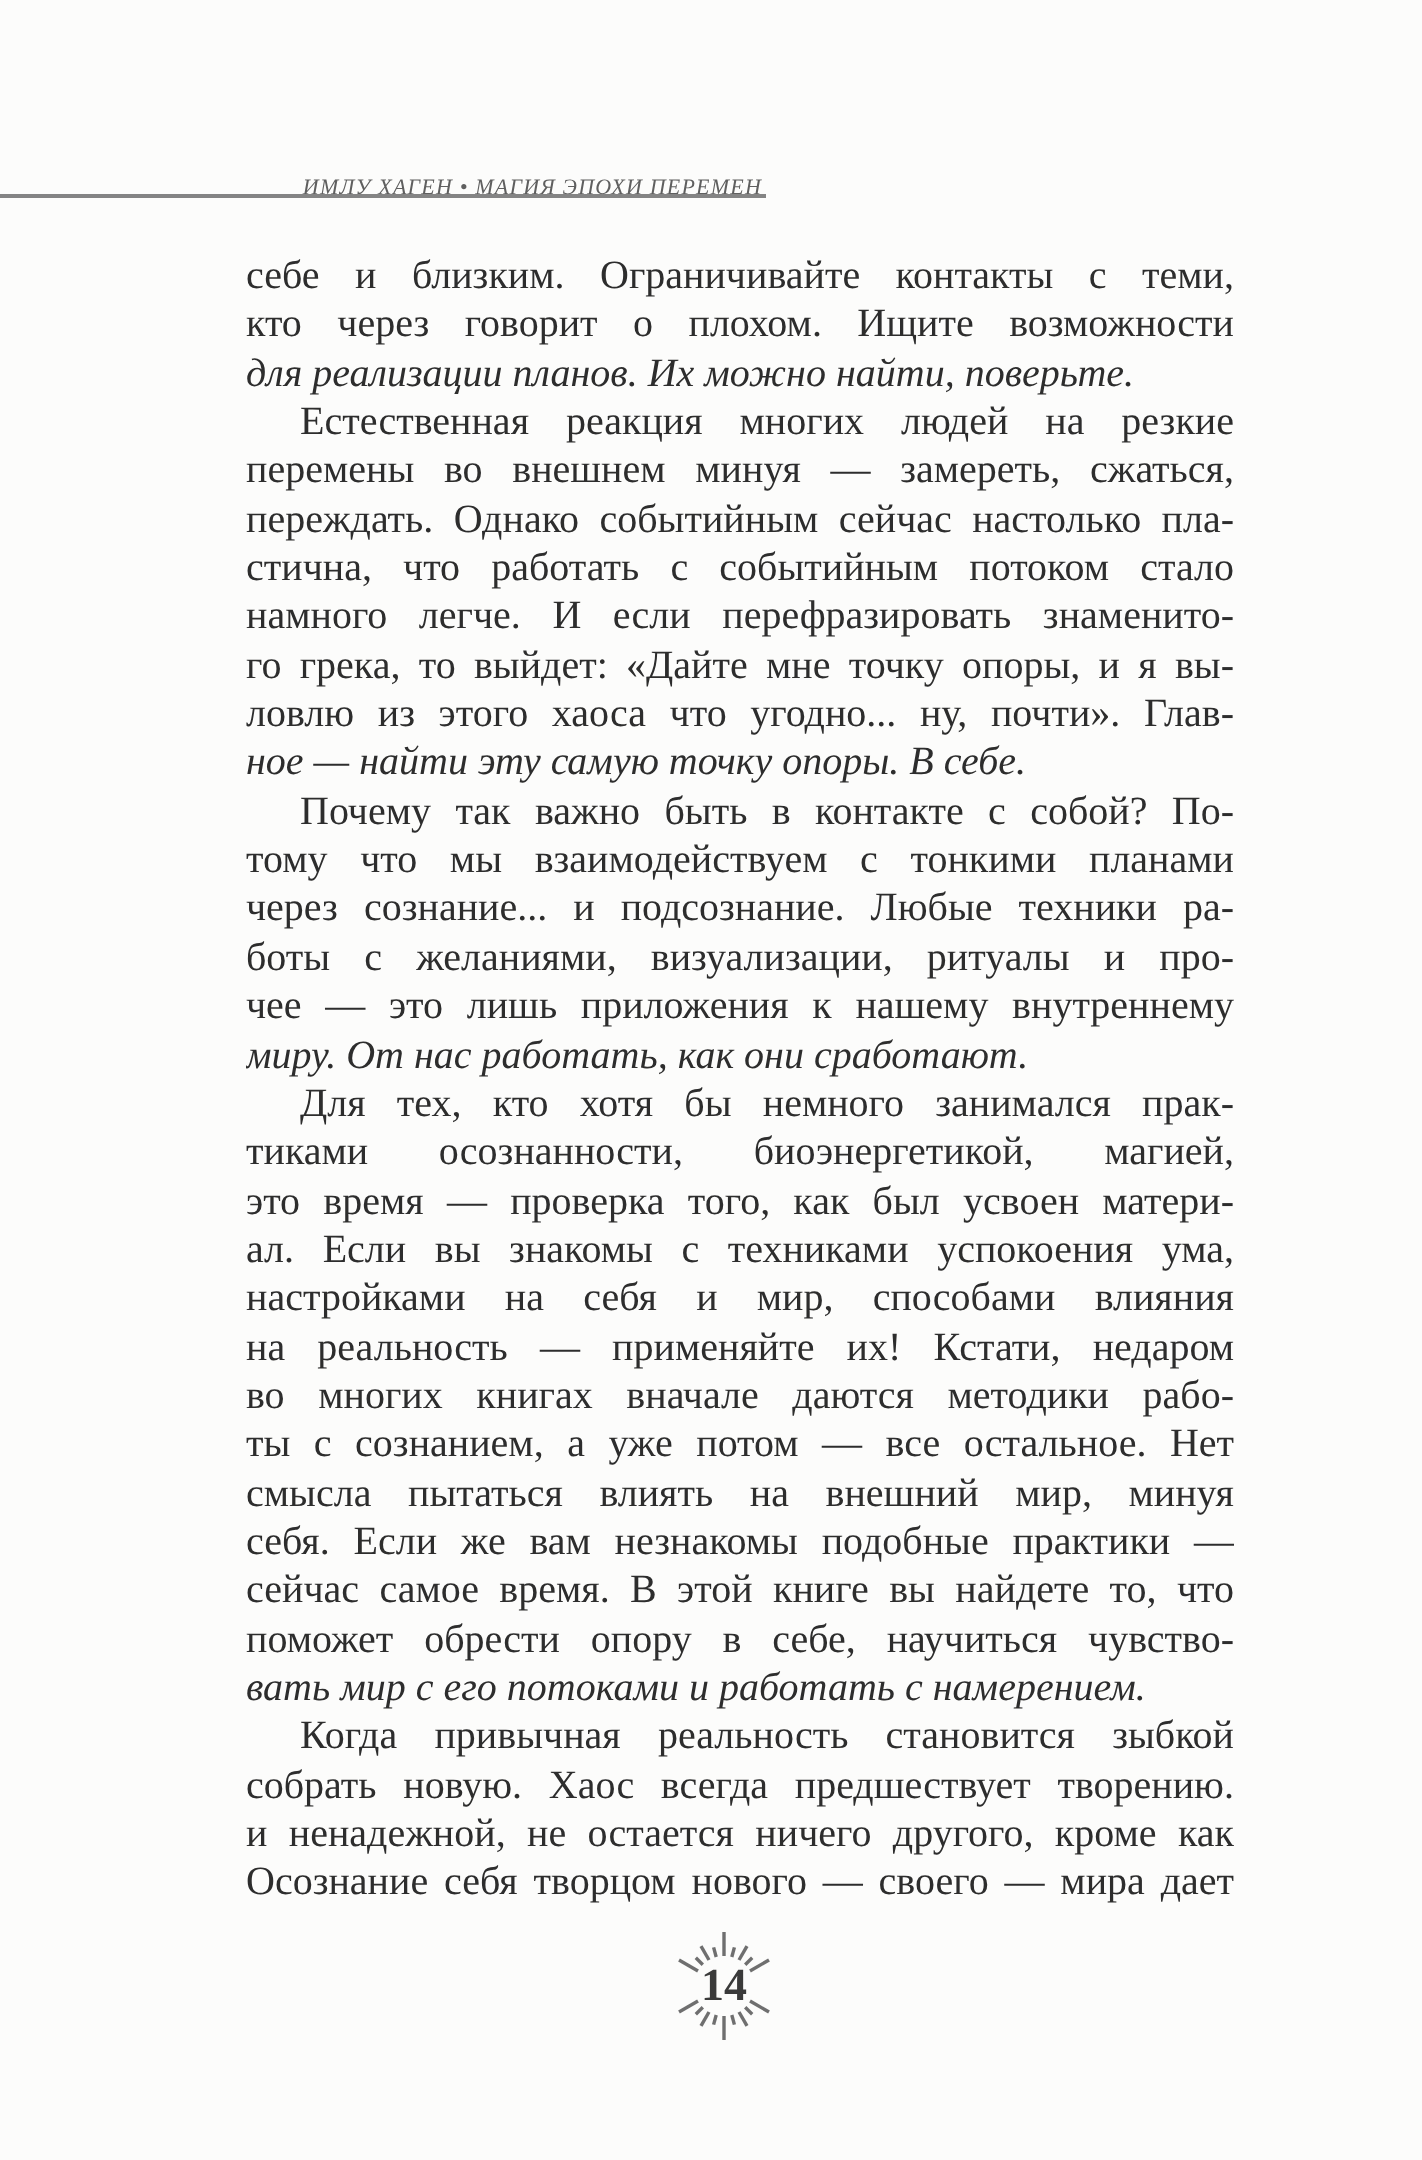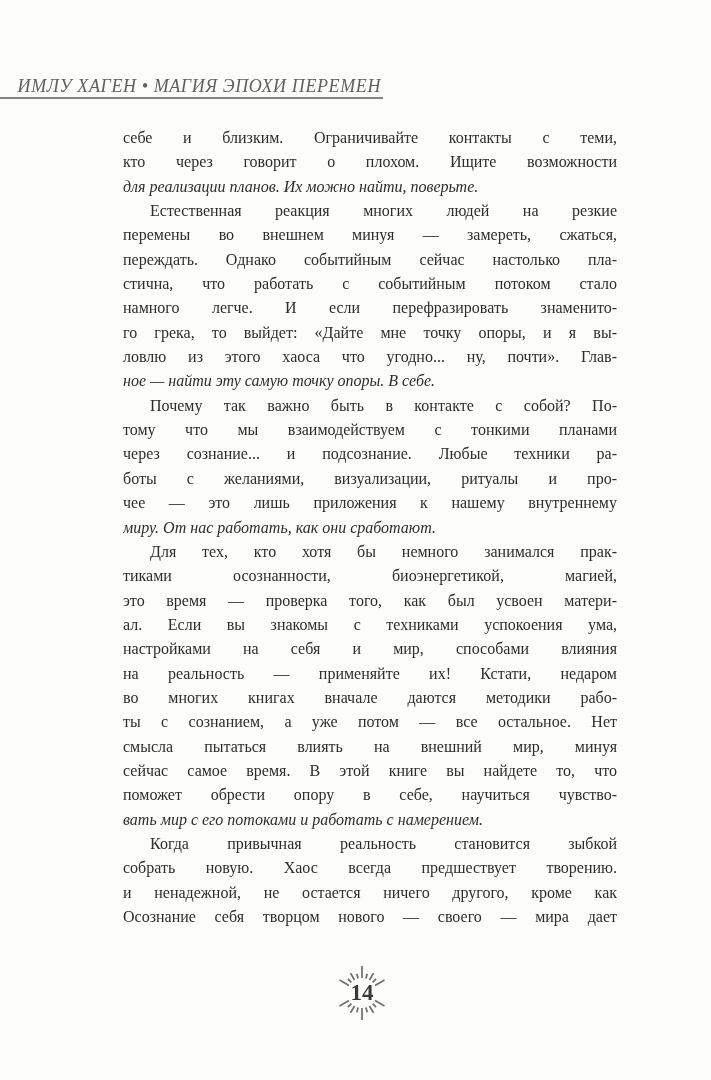--- a/index.html
+++ b/index.html
@@ -18,44 +18,44 @@
   }
   .page {
     position: relative;
     width: 711px;
     height: 1080px;
     background: var(--background);
     overflow: hidden;
   }
   .running-head {
     position: absolute;
-    top: 76px;
+    top: 88px;
     left: 0;
     width: 381px;
     text-align: right;
     font-style: italic;
-    font-size: 18px;
+    font-size: 11px;
     letter-spacing: 0.6px;
     color: var(--header);
     white-space: nowrap;
   }
   .head-rule {
     position: absolute;
     top: 97px;
     left: 0;
     width: 383px;
     height: 2px;
     background: var(--rule);
   }
   .body-text {
     position: absolute;
     top: 126px;
     left: 123px;
     width: 494px;
-    font-size: 16px;
+    font-size: 20px;
     line-height: 24.35px;
     color: var(--text);
   }
   .line {
     height: 24.35px;
     text-align: justify;
     text-align-last: justify;
     white-space: normal;
     overflow: hidden;
   }
@@ -106,20 +106,21 @@
       <div class="line parlast">миру. От нас работать, как они сработают.</div>
       <div class="line indent">Для тех, кто хотя бы немного занимался прак-</div>
       <div class="line">тиками осознанности, биоэнергетикой, магией,</div>
       <div class="line">это время — проверка того, как был усвоен матери-</div>
       <div class="line">ал. Если вы знакомы с техниками успокоения ума,</div>
       <div class="line">настройками на себя и мир, способами влияния</div>
       <div class="line">на реальность — применяйте их! Кстати, недаром</div>
       <div class="line">во многих книгах вначале даются методики рабо-</div>
       <div class="line">ты с сознанием, а уже потом — все остальное. Нет</div>
       <div class="line">смысла пытаться влиять на внешний мир, минуя</div>
+      <div class="line">себя. Если же вам незнакомы подобные практики —</div>
       <div class="line">сейчас самое время. В этой книге вы найдете то, что</div>
       <div class="line">поможет обрести опору в себе, научиться чувство-</div>
       <div class="line parlast">вать мир с его потоками и работать с намерением.</div>
       <div class="line indent">Когда привычная реальность становится зыбкой</div>
       <div class="line">собрать новую. Хаос всегда предшествует творению.</div>
       <div class="line">и ненадежной, не остается ничего другого, кроме как</div>
       <div class="line">Осознание себя творцом нового — своего — мира дает</div>
     </div>
 
   <div class="folio-wrap">

